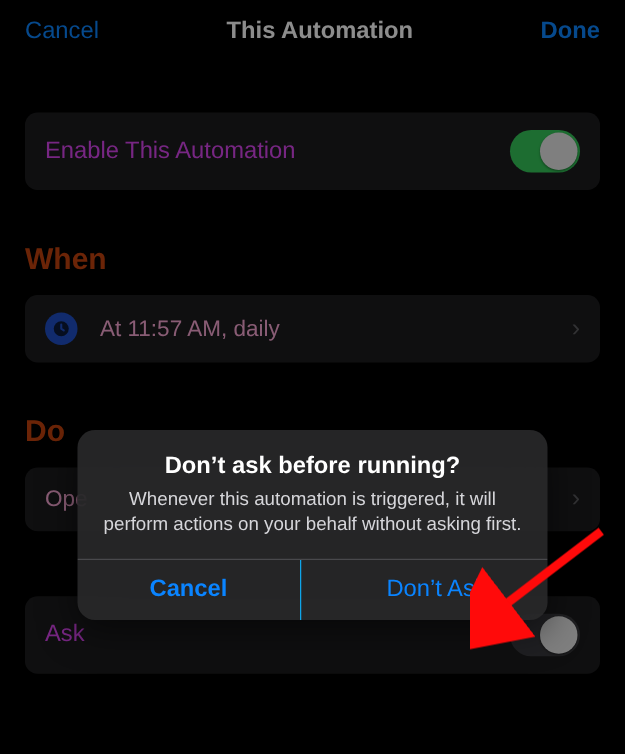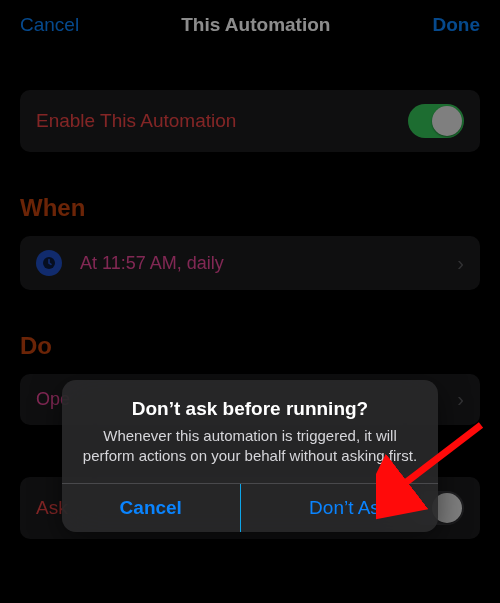--- a/index.html
+++ b/index.html
@@ -36,21 +36,21 @@
   .row {
     background: #1c1c1e;
     border-radius: 10px;
     padding: 14px 16px;
     display: flex;
     align-items: center;
     justify-content: space-between;
     margin-top: 40px;
   }
   .row-label {
-    color: #ef4444;
+    color: #d946ef;
     font-size: 19px;
   }
   .toggle {
     width: 56px; height: 34px;
     border-radius: 17px;
     position: relative;
   }
   .toggle.on { background: #34c759; }
   .toggle.off { background: #39393d; }
   .toggle .knob {
@@ -81,21 +81,21 @@
   .clock-icon {
     width: 26px; height: 26px;
     border-radius: 50%;
     background: #1f4fc6;
     display: flex; align-items: center; justify-content: center;
     margin-right: 18px;
     flex: none;
   }
   .clock-icon svg { width: 16px; height: 16px; }
   .list-text {
-    color: #ec4899;
+    color: #f9a8d4;
     font-size: 18px;
     flex: 1;
   }
   .chev {
     color: #5a5a5e;
     font-size: 20px;
   }
   .ask-row {
     background: #1c1c1e;
     border-radius: 10px;
@@ -103,21 +103,21 @@
     display: flex;
     align-items: center;
     justify-content: space-between;
     margin-top: 52px;
   }
 
   
   .alert {
     position: absolute;
     left: 62px; width: 376px;
-    top: 380px;
+    top: 344px;
     background: #2a2a2cde;
     border-radius: 14px;
     backdrop-filter: blur(20px);
     overflow: hidden;
     box-shadow: 0 8px 30px rgba(0,0,0,0.5);
   }
   .alert-body {
     padding: 18px 18px 16px;
     text-align: center;
   }

